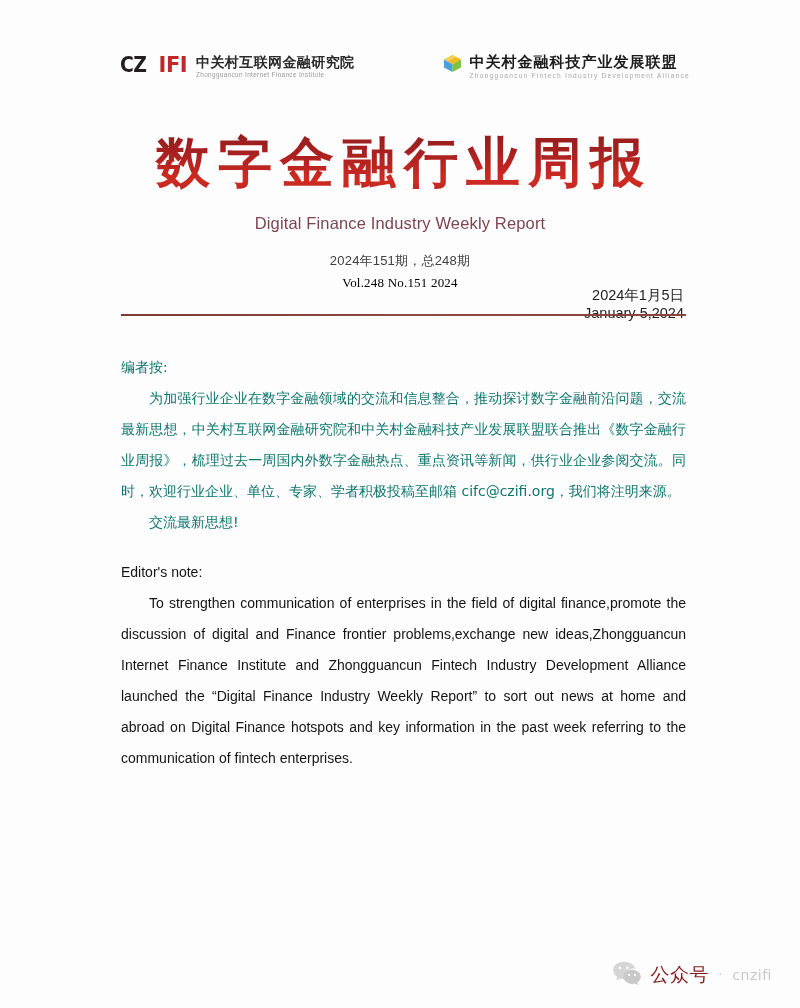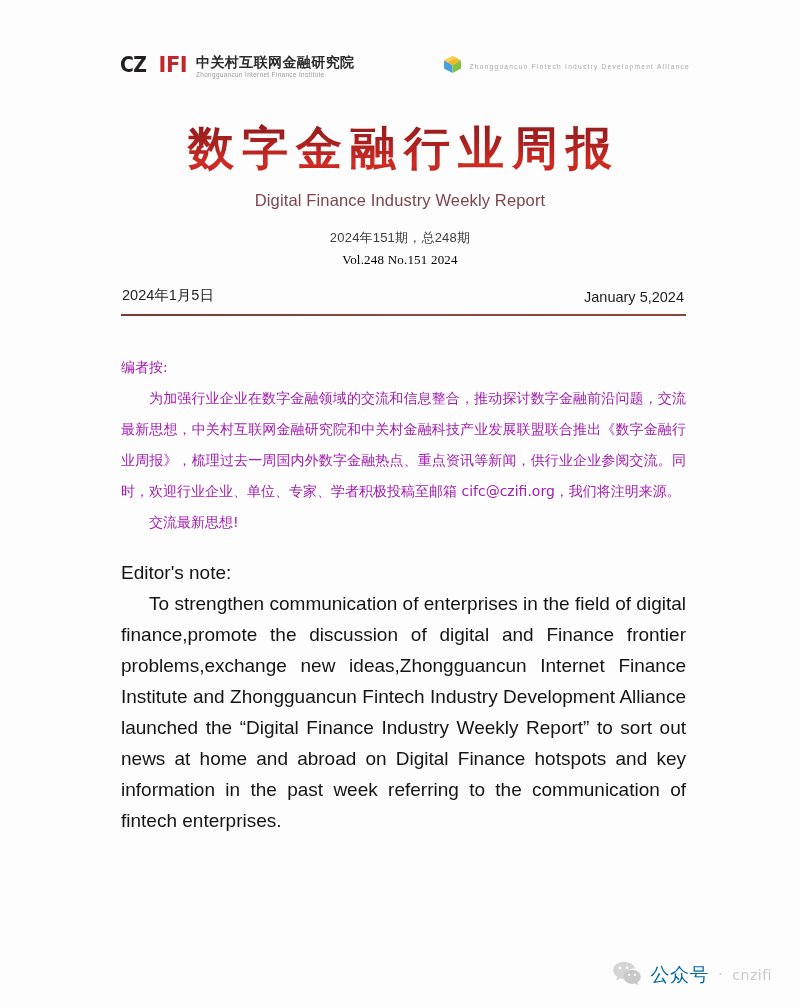--- a/index.html
+++ b/index.html
@@ -109,24 +109,24 @@
   
   .title-block {
     position: absolute;
     top: 112px;
     left: 0;
     width: 800px;
     text-align: center;
   }
   .main-title {
     font-family: "DejaVu Sans", sans-serif;
-    font-size: 46px;
+    font-size: 54px;
     font-weight: bold;
     letter-spacing: 8px;
-    margin: 8px;
+    margin: 17px;
     padding: 0;
     line-height: 1.25;
     background: linear-gradient(180deg, #8f1d1d 0%, #a82020 35%, #cf2b22 75%, #b62420 100%);
     -webkit-background-clip: text;
     background-clip: text;
     color: transparent;
     -webkit-text-fill-color: transparent;
     text-indent: 8px;
   }
   .sub-title {
@@ -153,59 +153,60 @@
   .date-row {
     position: absolute;
     top: 286px;
     left: 122px;
     width: 562px;
     display: flex;
     justify-content: space-between;
     align-items: flex-end;
     font-size: 14.5px;
     color: #1f1f1f;
+    flex-direction: column;
   }
   .rule {
     position: absolute;
     top: 314px;
     left: 121px;
     width: 565px;
     height: 1.6px;
     background: linear-gradient(90deg, #7d3a33 0%, #8d4a42 50%, #8a443c 100%);
   }
 
   
   .content {
     position: absolute;
     top: 352px;
     left: 121px;
     width: 565px;
   }
   .cn-block {
     font-family: "DejaVu Sans", sans-serif;
     font-size: 14px;
-    color: #a21caf;
+    color: #0f766e;
     line-height: 31px;
   }
   .cn-label {
     margin: 0;
   }
   .cn-para {
     margin: 0;
     text-indent: 28px;
     text-align: justify;
     text-justify: inter-ideograph;
   }
   .cn-thanks {
     margin: 0;
     text-indent: 28px;
   }
   .en-block {
     margin-top: 19px;
-    font-size: 19px;
+    font-size: 14px;
     color: #141414;
     line-height: 31px;
   }
   .en-label {
     margin: 0;
   }
   .en-para {
     margin: 0;
     text-indent: 28px;
     text-align: justify;
@@ -230,21 +231,21 @@
     gap: 9px;
     color: #cfcfcf;
     font-size: 19px;
     letter-spacing: 0.5px;
     font-family: "DejaVu Sans", sans-serif;
   }
   .wechat-icon {
     width: 30px;
     height: 26px;
   }
-  .wm-text-cn { color: #0369a1; }
+  .wm-text-cn { color: #7f1d1d; }
   .wm-dot { color: #d2d2d2; font-size: 15px; }
   .wm-text-en { color: #c9c9c9; font-size: 14px; }
 </style>
 </head>
 <body>
 
 <div class="page">
 
   <div class="logo-bar">
 
@@ -262,20 +263,21 @@
     <div class="logo-right">
       <span>
         <svg class="cube-icon" viewBox="0 0 32 32" xmlns="http://www.w3.org/2000/svg">
           <polygon points="16,3 29,10 16,17 3,10" fill="#f5b823"></polygon>
           <polygon points="3,10 16,17 16,29 3,22" fill="#4a9fe0"></polygon>
           <polygon points="16,17 29,10 29,22 16,29" fill="#7ec242"></polygon>
           <polygon points="16,3 22,6.2 9,13 3,10" fill="#f6cf5b"></polygon>
         </svg>
       </span>
       <span class="logo-right-text">
+        <span class="logo-cn">中关村金融科技产业发展联盟</span>
         <span class="logo-en">Zhongguancun Fintech Industry Development Alliance</span>
       </span>
     </div>
 
   </div>
 
   <div class="title-block">
     <h1 class="main-title">数字金融行业周报</h1>
     <p class="sub-title">Digital Finance Industry Weekly Report</p>
     <p class="issue-cn">2024年151期，总248期</p>

